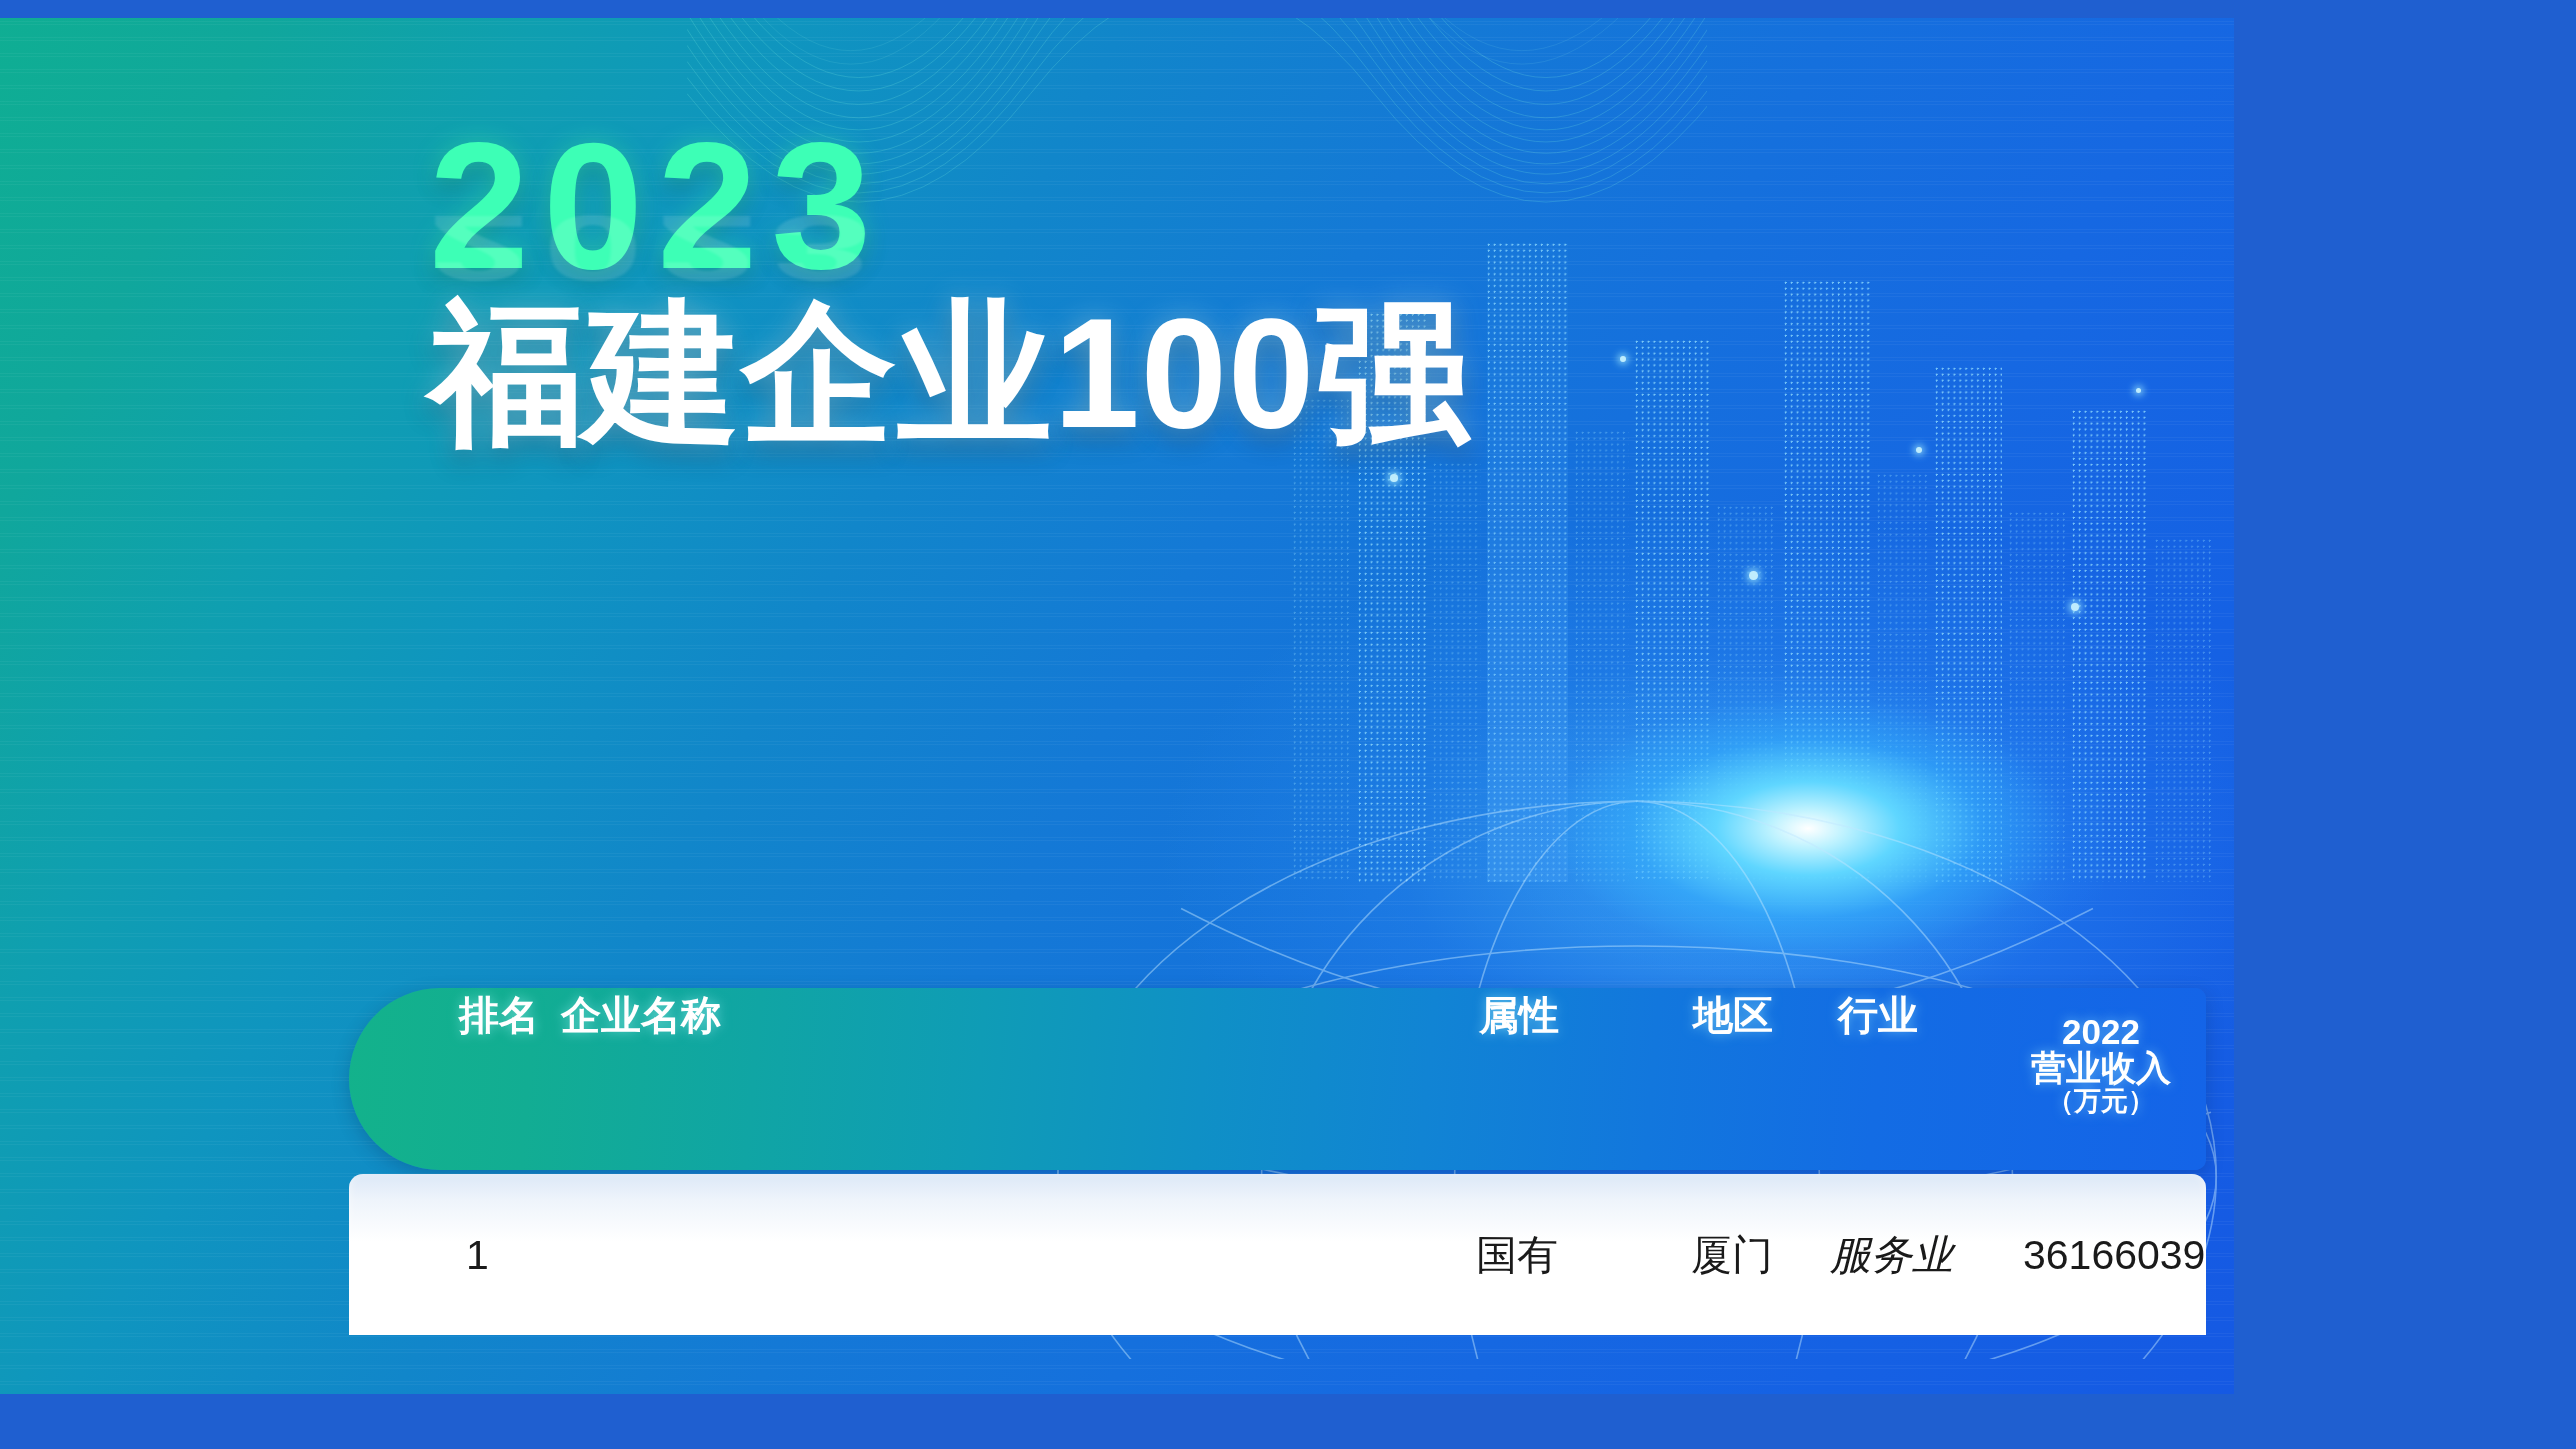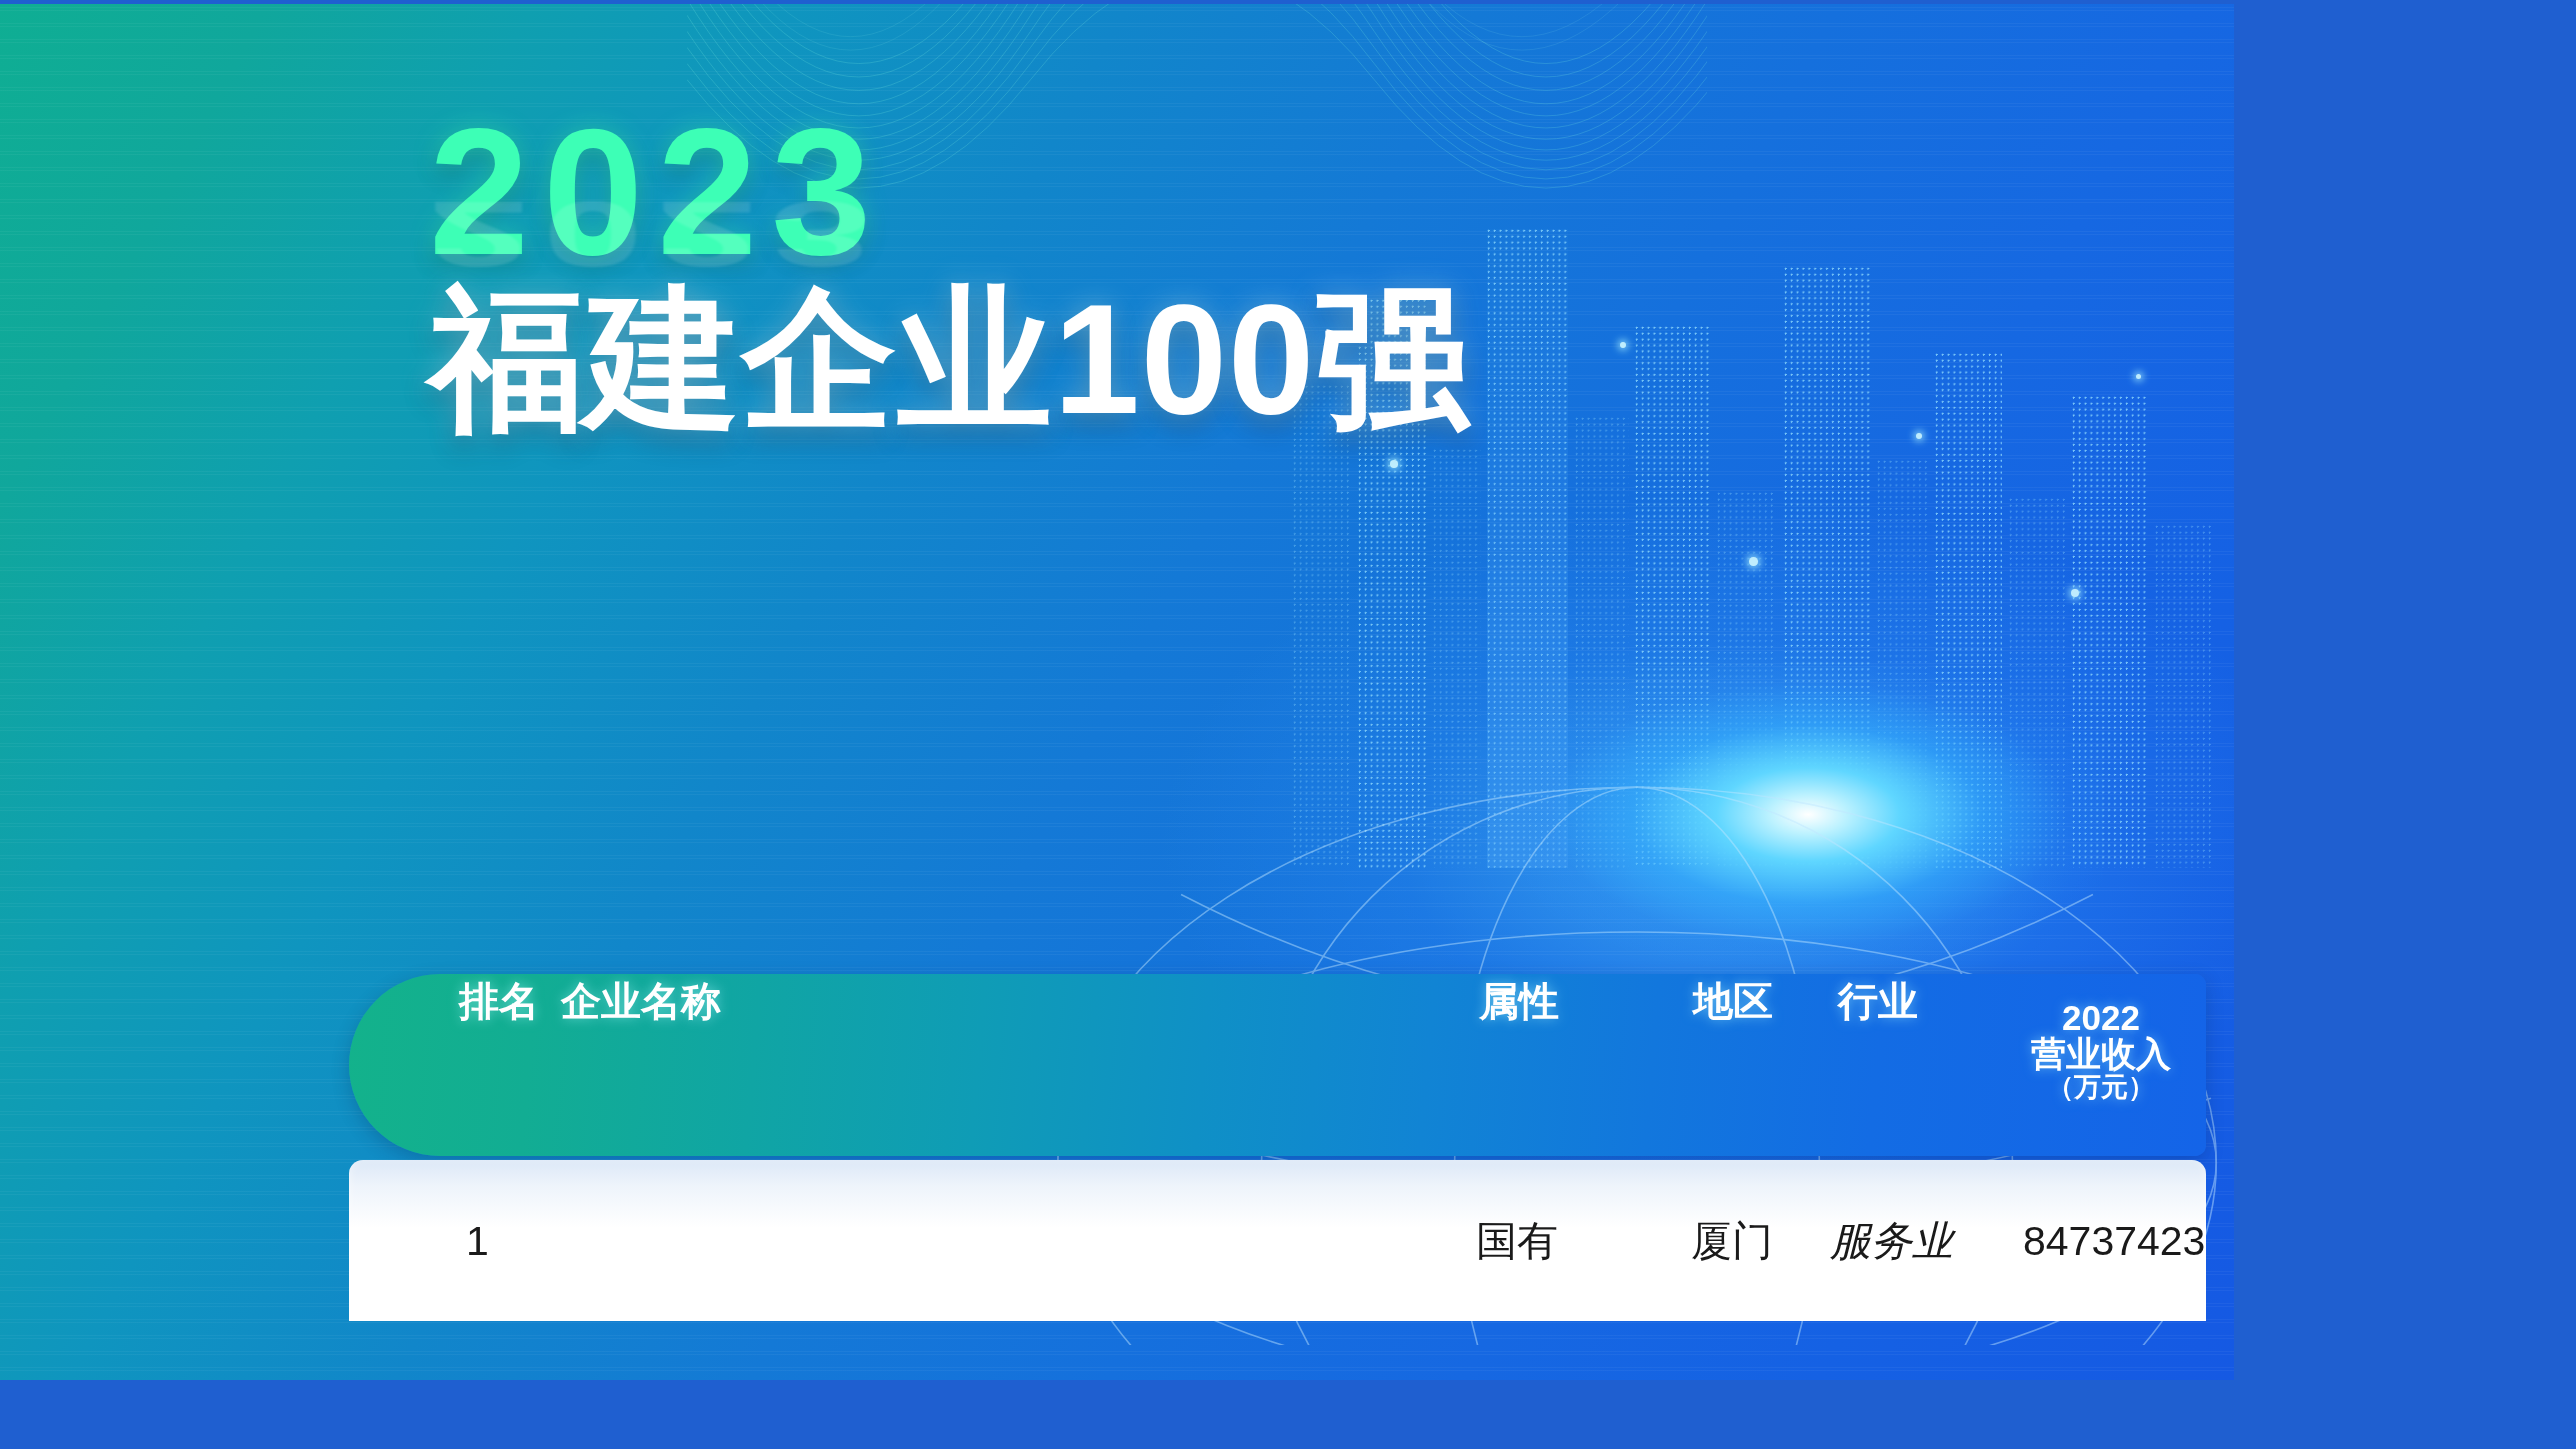--- a/index.html
+++ b/index.html
@@ -3,21 +3,21 @@
 <meta charset="utf-8">
 <style>
   html,body{margin:0;padding:0;background:#1f5fd0;}
   body{width:2576px;height:1449px;overflow:hidden;
        font-family:"Liberation Sans","DejaVu Sans",sans-serif;}
 
   
   #canvas{position:relative;width:2576px;height:1449px;background:#1f5fd0;}
 
   
-  #poster{position:absolute;left:0;top:4px;width:2234px;height:1376px;overflow:hidden;
+  #poster{position:absolute;left:0;top:18px;width:2234px;height:1376px;overflow:hidden;
           background:
             radial-gradient(ellipse 805px 483px at 1739px 837px,
                             rgba(90,210,255,.55) 0%, rgba(60,170,255,.18) 42%, rgba(0,0,0,0) 72%),
             linear-gradient(118deg,
               #0fae93 0%,  #10a79c 9%,  #0f9fb0 18%, #0f95bf 27%,
               #1186ca 38%, #1479d6 50%, #1570dd 62%, #1668e2 74%,
               #1561e4 86%, #1559e3 100%);}
 
   
   .scanlines{position:absolute;inset:0;
@@ -209,21 +209,21 @@
           <span class="sub">（万元）</span>
         </span>
       </div>
 
       <div class="tbody">
         <div class="trow">
           <span class="td num c-rank-d">1</span>
           <span class="td c-attr-d">国有</span>
           <span class="td c-region-d">厦门</span>
           <span class="td c-ind-d">服务业</span>
-          <span class="td num c-rev-d">84737423</span>
+          <span class="td num c-rev-d">36166039</span>
         </div>
       </div>
 
     </div>
 
   </div>
 </div>
 
 
 </body></html>

